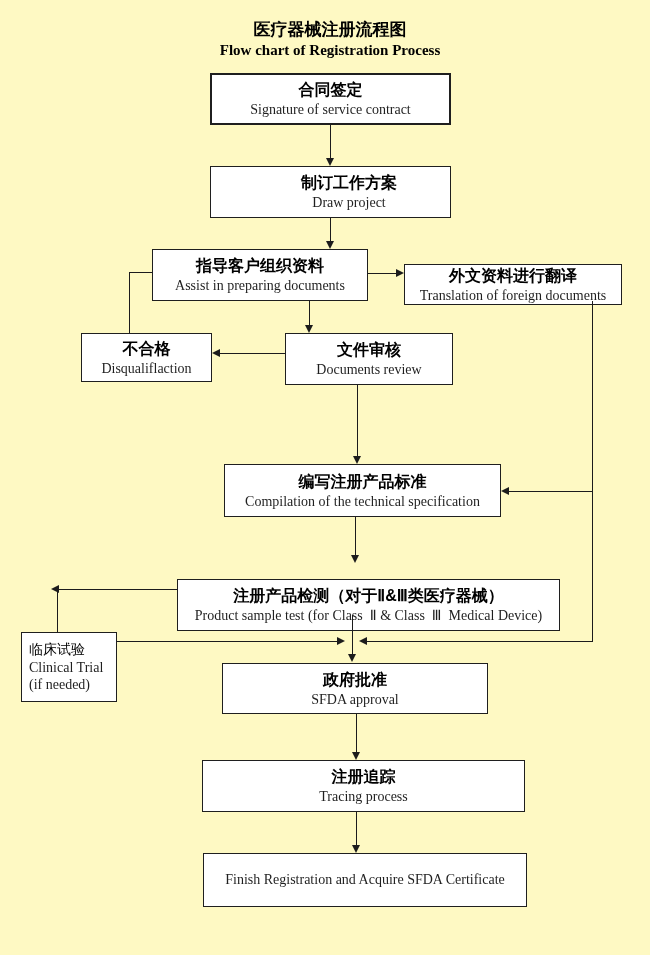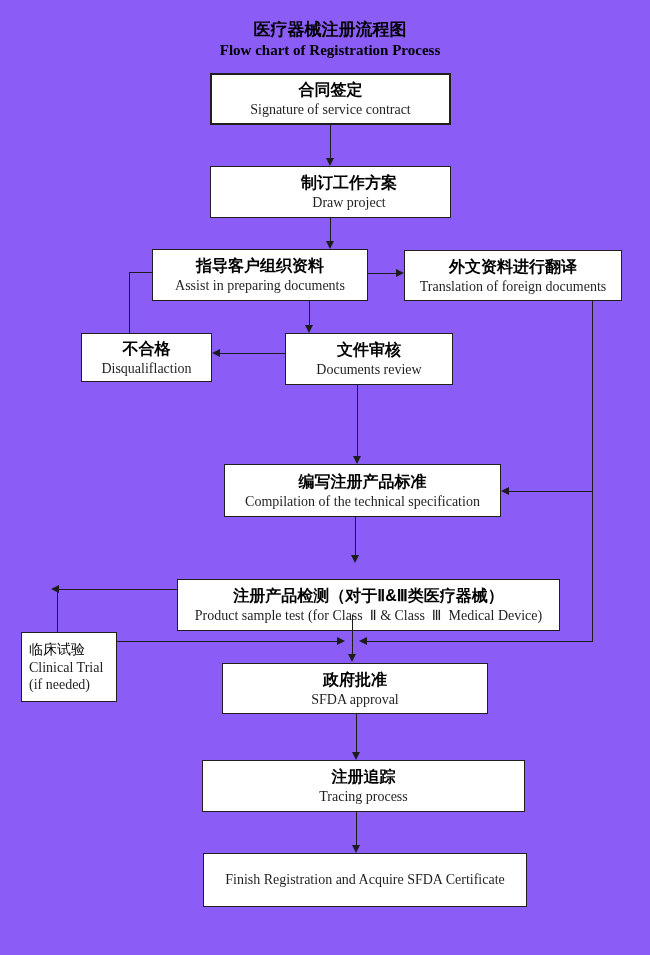--- a/index.html
+++ b/index.html
@@ -1,20 +1,20 @@
 <!DOCTYPE html>
 <html><head>
 <meta charset="utf-8">
 <style>
   html, body { margin: 0; padding: 0; background: #ffffff; }
   #canvas {
     position: relative;
     width: 650px;
     height: 955px;
-    background: #8b5cf6;
+    background: #fef9c3;
     overflow: hidden;
     font-family: "Liberation Serif", serif;
     color: #1a1a1a;
   }
   .title-cn {
     position: absolute; left: 5px; top: 18px; width: 650px;
     text-align: center; font-family: "Liberation Sans", sans-serif;
     font-weight: bold; font-size: 17px; color: #000;
   }
   .title-en {
@@ -51,21 +51,21 @@
   .vline { position: absolute; width: 1px; background: #1c1c1c; }
   .ah { position: absolute; width: 0; height: 0; }
   .ah.down  { border-left: 4px solid transparent; border-right: 4px solid transparent; border-top: 8px solid #1c1c1c; }
   .ah.left  { border-top: 4px solid transparent; border-bottom: 4px solid transparent; border-right: 8px solid #1c1c1c; }
   .ah.right { border-top: 4px solid transparent; border-bottom: 4px solid transparent; border-left: 8px solid #1c1c1c; }
 
   
   #b-contract      { left: 210px; top: 73px;  width: 241px; height: 52px; }
   #b-draw         { left: 210px; top: 166px; width: 241px; height: 52px; padding-left: 37px; }
   #b-assist       { left: 152px; top: 249px; width: 216px; height: 52px; }
-  #b-translation  { left: 404px; top: 250px; width: 218px; height: 51px; }
+  #b-translation  { left: 404px; top: 264px; width: 218px; height: 41px; }
   #b-disqual      { left: 81px;  top: 333px; width: 131px; height: 49px; }
   #b-review       { left: 285px; top: 333px; width: 168px; height: 52px; }
   #b-compilation  { left: 224px; top: 464px; width: 277px; height: 53px; }
   #b-sampletest   { left: 177px; top: 563px; width: 383px; height: 52px; margin-top: 16px; }
   #b-clinical     { left: 21px;  top: 632px; width: 96px;  height: 70px; }
   #b-approval     { left: 222px; top: 663px; width: 266px; height: 51px; }
   #b-tracing      { left: 202px; top: 760px; width: 323px; height: 52px; }
   #b-certificate  { left: 203px; top: 853px; width: 324px; height: 54px; }
 </style>
 </head>

